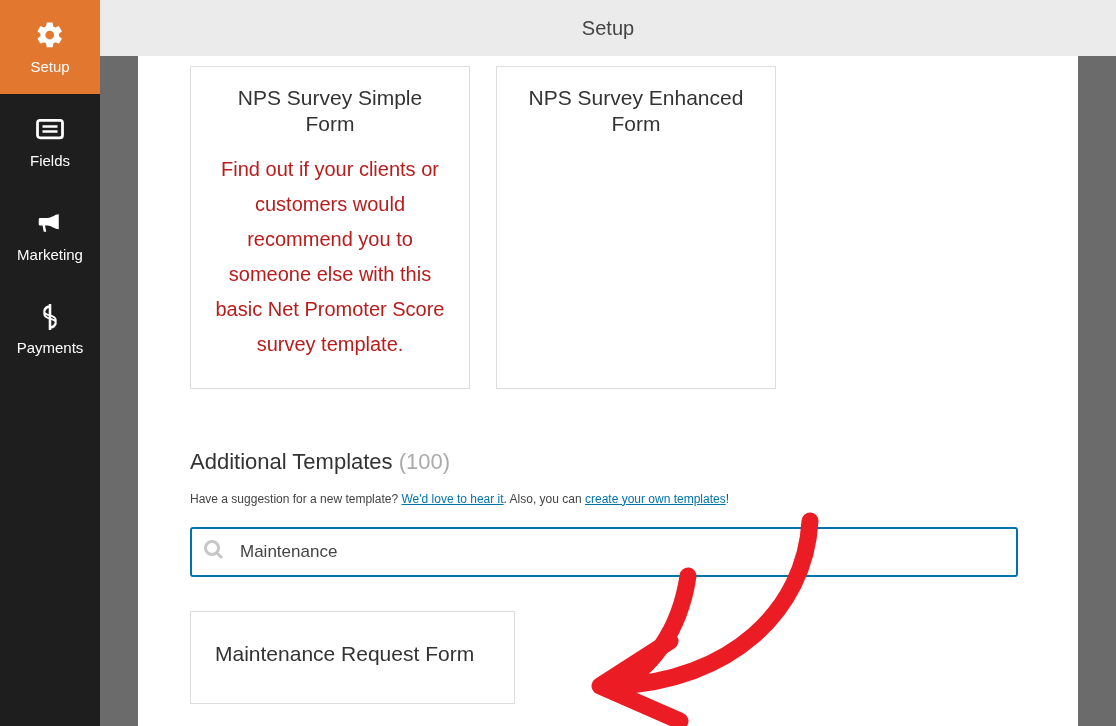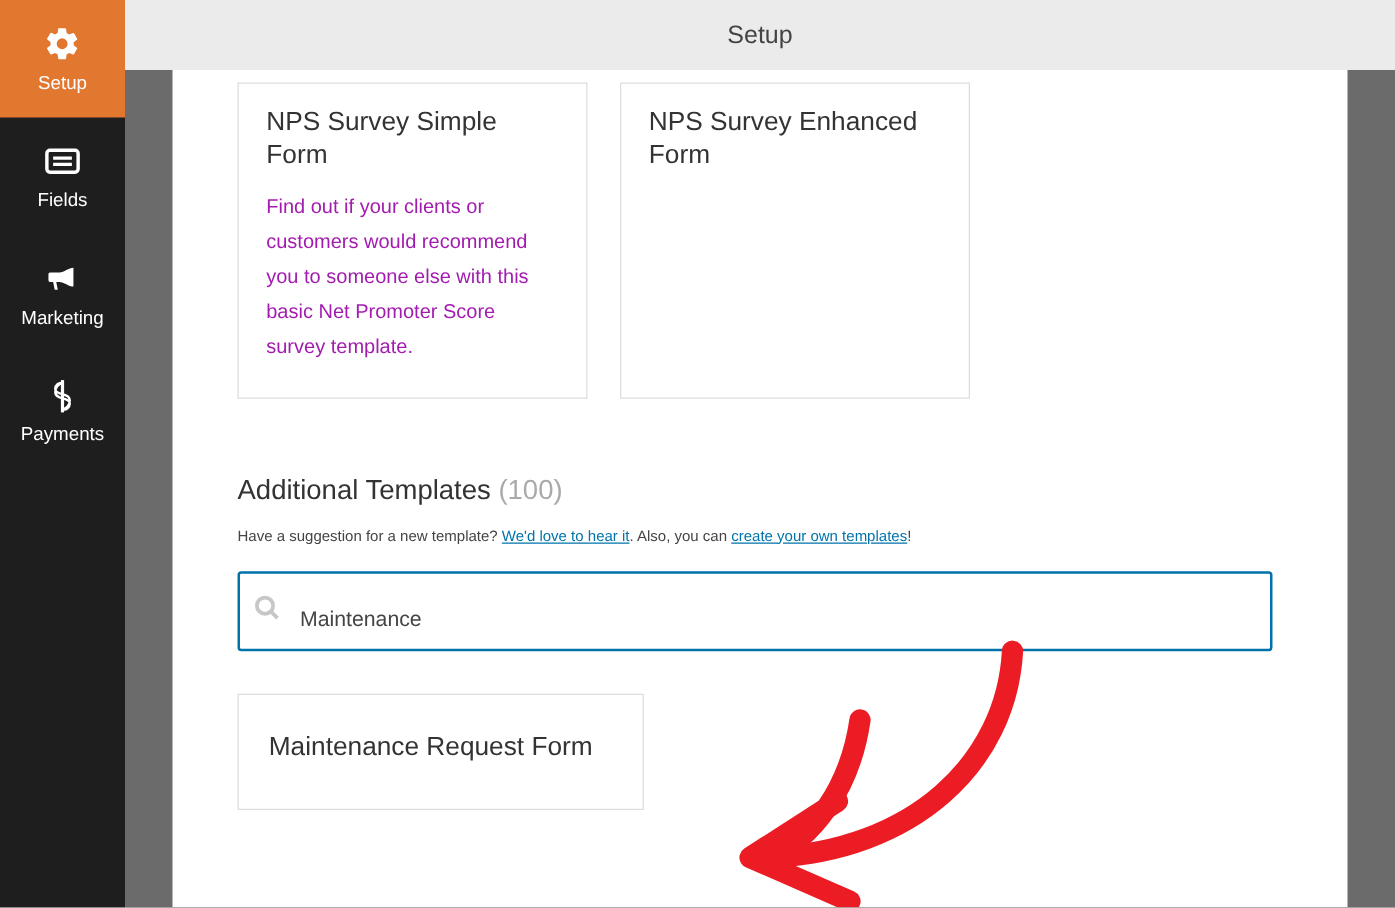--- a/index.html
+++ b/index.html
@@ -67,31 +67,32 @@
     }
     .template-row {
       display: flex;
       gap: 26px;
       margin-top: 10px;
     }
     .template-card {
       border: 1px solid #ddd;
       width: 280px;
       padding: 18px 22px 26px 22px;
+      text-align: center;
     }
     .template-card h3 {
       font-size: 21px;
       font-weight: 400;
       color: #333;
       margin-bottom: 14px;
       line-height: 1.25;
     }
     .template-card p {
-      font-size: 16px;
-      color: #a21caf;
+      font-size: 20px;
+      color: #b91c1c;
       line-height: 1.75;
     }
     .section-heading {
       margin-top: 60px;
       font-size: 22px;
       font-weight: 400;
       color: #333;
     }
     .section-heading .count {
       color: #aaa;
@@ -107,21 +108,21 @@
       text-decoration: underline;
     }
     .search-wrap {
       margin-top: 18px;
       position: relative;
     }
     .search-input {
       width: 100%;
       border: 2px solid #0073aa;
       border-radius: 3px;
-      padding: 27px 14px 13px 48px;
+      padding: 13px 14px 13px 48px;
       font-size: 17px;
       color: #444;
       outline: none;
     }
     .search-icon-wrap {
       position: absolute;
       left: 12px;
       top: 50%;
       transform: translateY(-50%);
       color: #c7c7c7;

